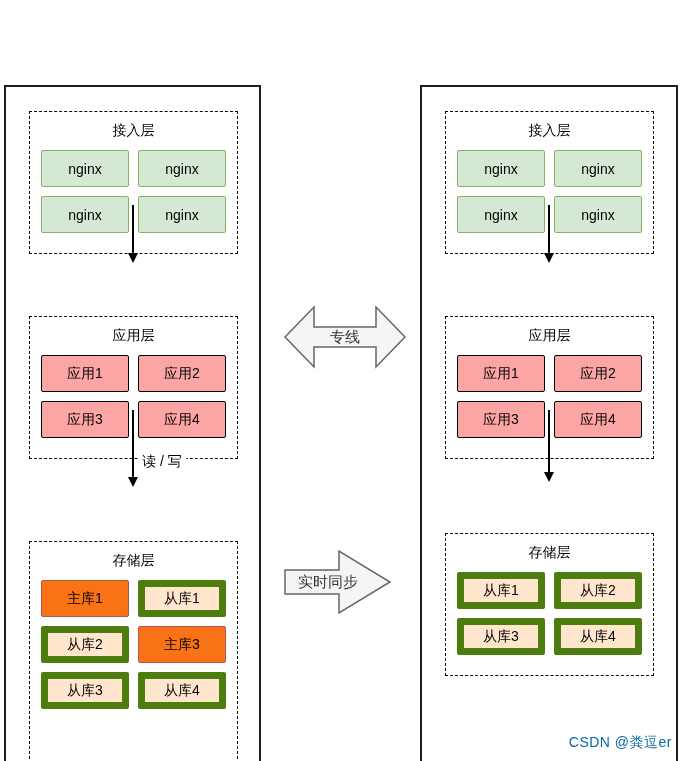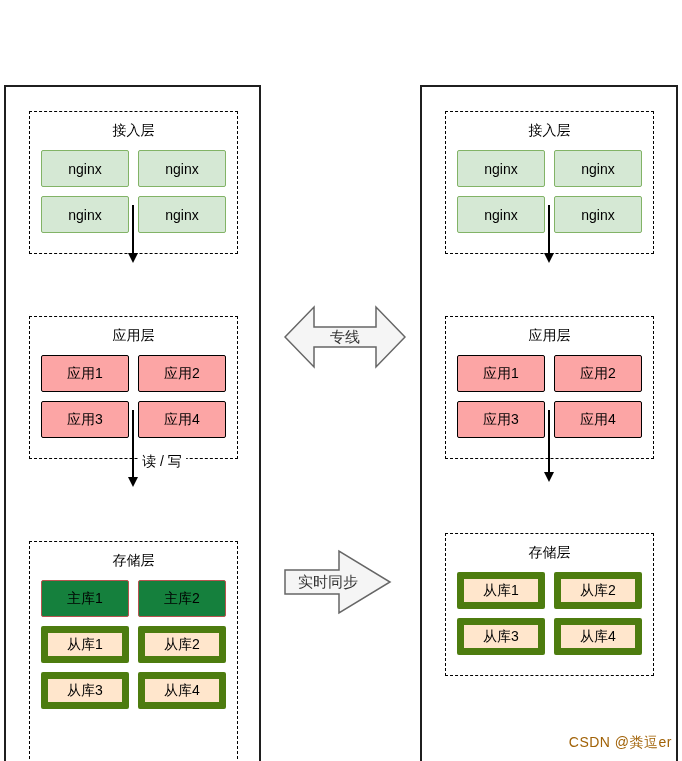--- a/index.html
+++ b/index.html
@@ -13,21 +13,21 @@
   .dc { position:absolute; top:50px; height:744px; border:2px solid #1f1f1f; background:#fff; box-sizing:border-box;margin-top:35px; }
   #dc-a { left:4px;   width:257px; }
   #dc-b { left:420px; width:258px; }
 
   .layer { position:absolute; border:1.5px dashed #000; box-sizing:border-box; width:209px; left:23px; padding-top:8px; background:#fff; }
   .layer-title { text-align:center; font-size:14px; height:20px; line-height:20px; }
   .node-grid { display:grid; grid-template-columns:repeat(2,88px); gap:9px; justify-content:center; margin-top:10px; }
   .node { height:37px; box-sizing:border-box; border-radius:2px; display:flex; align-items:center; justify-content:center; font-size:14px; }
   .node.green  { background:#d5e8d4; border:1px solid #82b366; }
   .node.blue   { background:#fca5a5; border:1px solid #000000; }
-  .node.red    { background:#15803d; border:1px solid #b85450; }
+  .node.red    { background:#f97316; border:1px solid #b85450; }
   .node.orange { background:#ffe6cc; border:7px solid #4d7c0f; }
 
   .layer-access  { top:24px;  height:143px; }
   .layer-app     { top:229px; height:143px; }
   #storage-a     { top:454px; height:233px; }
   #storage-b     { top:446px; height:143px; }
 
   .varrow { position:absolute; width:2px; background:#000; }
   .varrow::after { content:""; position:absolute; bottom:-9px; left:-4px;
     border-left:5px solid transparent; border-right:5px solid transparent; border-top:10px solid #000; }
@@ -38,21 +38,21 @@
 
   .edge-label { position:absolute; font-size:14px; background:#fff; padding:0 4px; transform:translateX(-50%); white-space:nowrap; }
   #rw-label { left:134px; top:453px;margin-left:28px; }
 
   .hconn { position:absolute; }
   #dedicated-arrow { left:284px; top:304px; }
   #sync-arrow      { left:284px; top:549px; }
   .hconn polygon { fill:#f5f5f5; stroke:#666; stroke-width:1.5; stroke-linejoin:miter; }
   .hconn text { font-family:"Liberation Sans","DejaVu Sans",sans-serif; font-size:15px; fill:#333; }
 
-  #watermark { position:absolute; top:734px; right:10px; font-size:14px; color:#a16207; letter-spacing:0.5px; }
+  #watermark { position:absolute; top:734px; right:10px; font-size:14px; color:#0369a1; letter-spacing:0.5px; }
 </style>
 </head>
 <body>
 
 <div id="canvas">
 
 
   <div id="dc-a" class="dc">
     <div class="layer layer-access">
       <div class="layer-title">接入层</div>
@@ -69,23 +69,23 @@
         <div class="node blue">应用1</div>
         <div class="node blue">应用2</div>
         <div class="node blue">应用3</div>
         <div class="node blue">应用4</div>
       </div>
     </div>
     <div id="storage-a" class="layer">
       <div class="layer-title">存储层</div>
       <div class="node-grid">
         <div class="node red">主库1</div>
-        <div class="node red">主库2</div>
         <div class="node orange">从库1</div>
         <div class="node orange">从库2</div>
+        <div class="node red">主库3</div>
         <div class="node orange">从库3</div>
         <div class="node orange">从库4</div>
       </div>
     </div>
   </div>
 
   <div id="dc-b" class="dc">
     <div class="layer layer-access">
       <div class="layer-title">接入层</div>
       <div class="node-grid">

